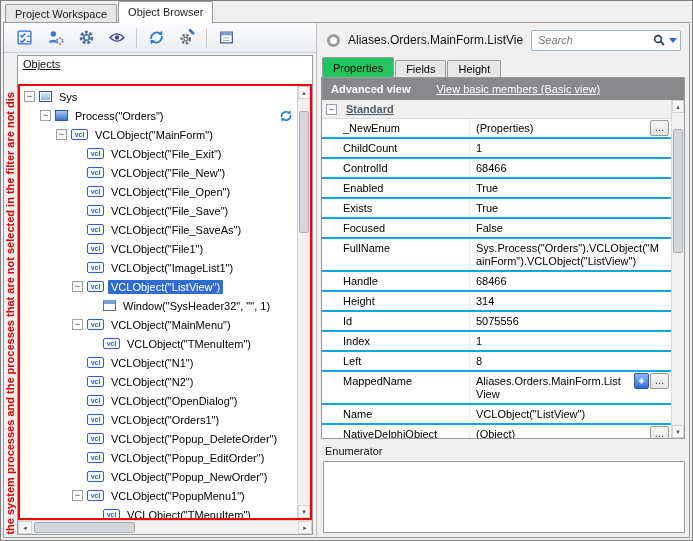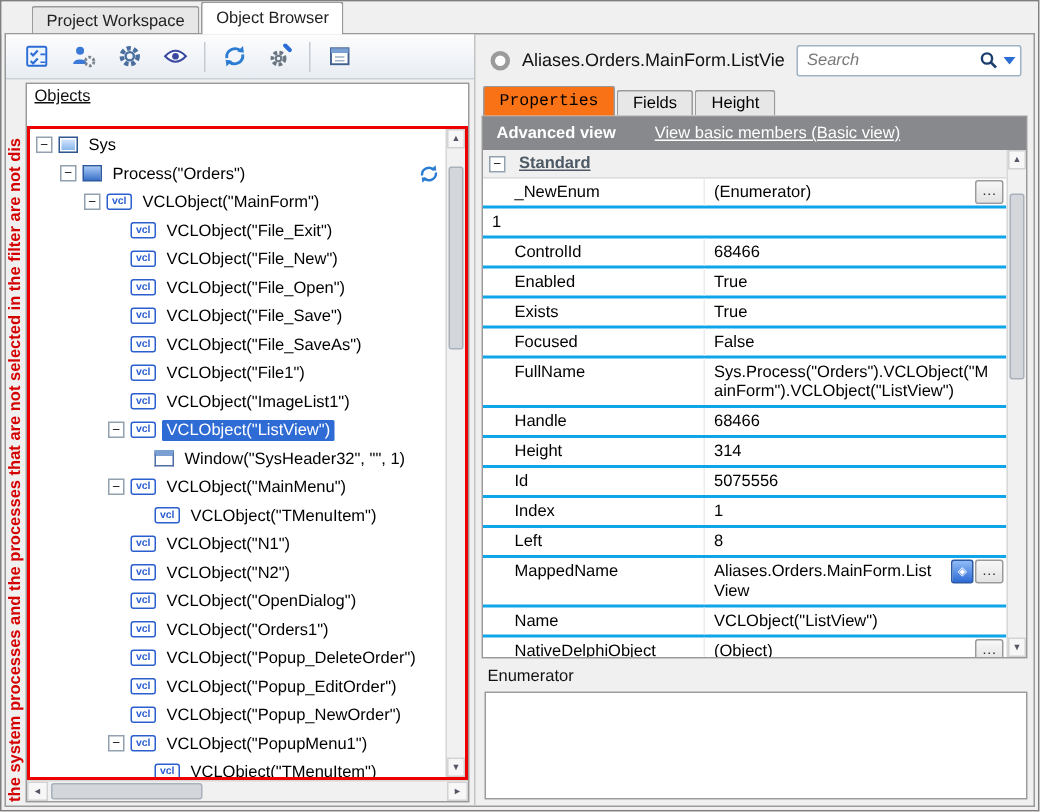--- a/index.html
+++ b/index.html
@@ -1,21 +1,21 @@
 <!DOCTYPE html>
 <html><head>
 <meta charset="utf-8">
 <style>
   * { margin:0; padding:0; box-sizing:border-box; }
   html,body { background:#d4d0c8; }
   body { font-family:"Liberation Sans", sans-serif; }
   .window { position:relative; width:693px; height:541px; background:#f0f0f0; border:1px solid #7e7e7e; overflow:hidden; }
 
   
-  .tabbar { display:flex; align-items:flex-end; height:22px; padding-left:20px; background:#f0f0f0; }
+  .tabbar { display:flex; align-items:flex-end; height:22px; padding-left:4px; background:#f0f0f0; }
   .tab { height:19px; padding:3px 9px 2px; font-size:11px; color:#222; background:#e7e7e7; border:1px solid #9a9a9a; border-bottom:none; border-radius:2px 2px 0 0; margin-right:1px; white-space:nowrap; }
   .tab.active { background:#fff; height:22px; position:relative; z-index:3; padding-top:4px; }
 
   .frame { position:absolute; top:21px; left:2px; right:2px; bottom:2px; border:1px solid #9a9a9a; background:#f0f0f0; display:flex; }
 
   
   .left-col { width:312px; display:flex; flex-direction:column; min-width:0; }
   .toolbar { height:30px; flex:none; display:flex; align-items:center; gap:7px; padding:0 8px; background:linear-gradient(#fdfdfe,#e8edf3); border-bottom:1px solid #cdd2d8; }
   .tbtn { width:24px; height:24px; display:flex; align-items:center; justify-content:center; border-radius:2px; }
   .tsep { width:1px; height:20px; background:#c6ccd3; }
@@ -52,21 +52,21 @@
   .right-col { flex:1; display:flex; flex-direction:column; border-left:1px solid #c3c3c3; min-width:0; }
   .obj-header { flex:none; height:34px; display:flex; align-items:center; gap:8px; padding:0 8px 0 10px; }
   .obj-ring { width:13px; height:13px; flex:none; border:3px solid #9b9b9b; border-radius:50%; background:#fdfdfd; }
   .obj-name { font-size:12px; color:#111; white-space:nowrap; overflow:hidden; }
   .searchbox { margin-left:auto; width:150px; height:21px; flex:none; background:#fff; border:1px solid #9db3c6; border-radius:2px; display:flex; align-items:center; padding:0 3px 0 6px; gap:3px; }
   .search-text { flex:1; font-size:11px; font-style:italic; color:#7a7a7a; overflow:hidden; white-space:nowrap; }
   .dd-arrow { width:0; height:0; border:4px solid transparent; border-top:5px solid #2b6cd5; margin-top:5px; }
 
   .insp-tabs { flex:none; display:flex; align-items:flex-end; height:20px; padding-left:5px; }
   .insp-tab { font-size:11px; padding:2px 10px 2px; background:#e7e7e7; border:1px solid #9a9a9a; border-bottom:none; border-radius:2px 2px 0 0; margin-right:1px; height:17px; }
-  .insp-tab.active { background:#f97316; height:20px; padding-top:4px; position:relative; z-index:2;font-family:Liberation Mono, monospace; }
+  .insp-tab.active { background:#22c55e; height:20px; padding-top:4px; position:relative; z-index:2; }
 
   .props-panel { flex:1; margin:0 4px; border:1px solid #9a9a9a; background:#fff; display:flex; flex-direction:column; min-height:0; }
   .adv-bar { flex:none; height:22px; background:#87898c; display:flex; align-items:center; gap:26px; padding:0 9px; color:#fff; font-size:11px; }
   .adv-title { font-weight:bold; }
   .adv-link { text-decoration:underline; white-space:nowrap;text-align:right; }
   .props-body { flex:1; display:flex; min-height:0; }
   .grid-col { flex:1; min-width:0; overflow:hidden; }
   .group-row { height:19px; background:#f0f0f0; display:flex; align-items:center; gap:5px; padding-left:4px; font-size:11px; border-bottom:1px solid #dcdcdc; }
   .group-label { font-weight:bold; color:#4d5a66; text-decoration:underline; }
   .prop-row { display:flex; align-items:stretch; border-bottom:2px solid #0ea5e9; min-height:19px; font-size:11px; }
@@ -345,26 +345,27 @@
         </div>
         <div class="props-body">
           <div class="grid-col">
             <div class="group-row">
               <span class="expander">−</span>
               <span class="group-label">Standard</span>
             </div>
             <div>
                 <div class="prop-row">
     <div class="prop-name">_NewEnum</div>
-    <div class="prop-value">(Enumerator)</div>
+    <div class="prop-value">(Properties)</div>
     <div class="prop-buttons">
                     <span class="pbtn">…</span>
                   </div>
   </div>
                 <div class="prop-row">
+    <div class="prop-name">ChildCount</div>
     <div class="prop-value">1</div>
     <div class="prop-buttons"></div>
   </div>
                 <div class="prop-row">
     <div class="prop-name">ControlId</div>
     <div class="prop-value">68466</div>
     <div class="prop-buttons"></div>
   </div>
                 <div class="prop-row">
     <div class="prop-name">Enabled</div>

